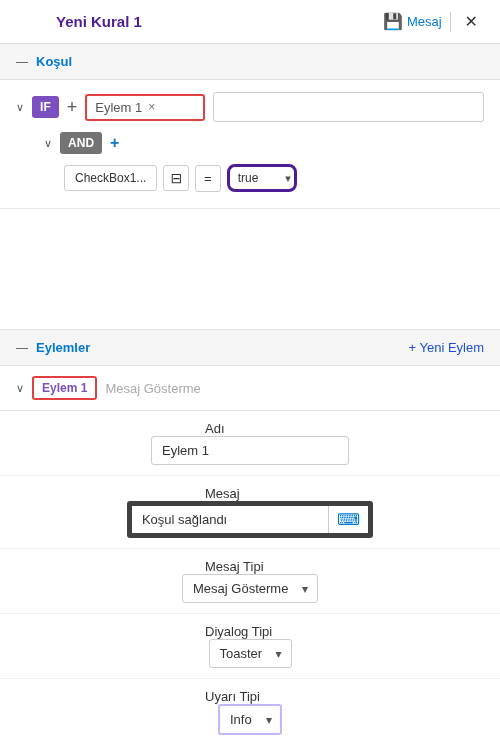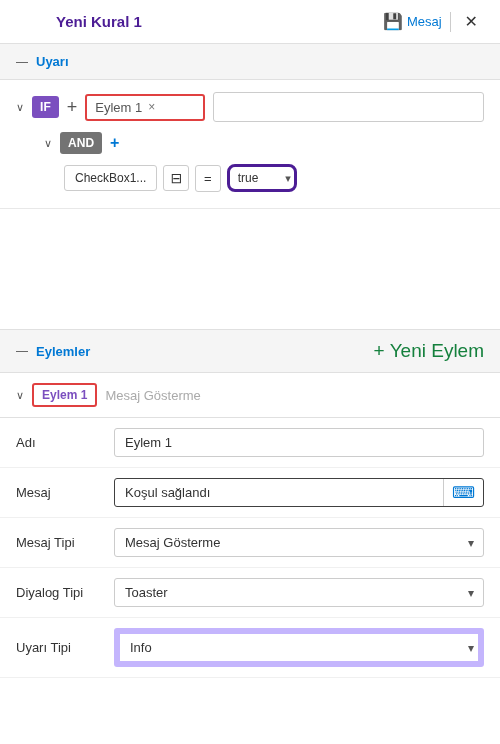--- a/index.html
+++ b/index.html
@@ -245,22 +245,22 @@
       border-bottom: 1px solid #e0e0e0;
     }
     .eylemler-left {
       display: flex;
       align-items: center;
       gap: 8px;
     }
     .yeni-eylem-btn {
       background: none;
       border: none;
-      color: #15803d;
-      font-size: 19px;
+      color: #1d4ed8;
+      font-size: 13px;
       cursor: pointer;
       font-weight: 500;
       display: flex;
       align-items: center;
       gap: 4px;
       text-align: center;
     }
 
     
     .eylem1-row {
@@ -286,21 +286,21 @@
 
     
     .form-section {
       padding: 0 0 8px 0;
     }
     .form-row {
       display: flex;
       align-items: center;
       padding: 10px 16px;
       border-bottom: 1px solid #f0f0f0;
-      gap: 8px;
+      flex-direction: column;
     }
     .form-label {
       font-size: 13px;
       color: #333;
       min-width: 90px;
       font-weight: 500;
     }
     .form-input {
       flex: 1;
       border: 1px solid #ccc;
@@ -308,21 +308,21 @@
       padding: 6px 10px;
       font-size: 13px;
       color: #333;
       background: #fff;
       outline: none;
     }
     .form-input-with-icon {
       display: flex;
       flex: 1;
       align-items: center;
-      border: 1px solid #404040;
+      border: 5px solid #404040;
       border-radius: 3px;
       background: #fff;
     }
     .form-input-with-icon input {
       flex: 1;
       border: none;
       padding: 6px 10px;
       font-size: 13px;
       color: #333;
       outline: none;
@@ -356,41 +356,41 @@
     }
     .form-select-wrapper::after {
       content: '▾';
       position: absolute;
       right: 10px;
       pointer-events: none;
       font-size: 12px;
       color: #555;
     }
     .form-select.highlighted {
-      border: 6px solid #c4b5fd;
+      border: 2px solid #c4b5fd;
     }
   </style>
 </head>
 <body>
 
 <div class="header">
   <span class="header-title">Yeni Kural 1</span>
   <div class="header-actions">
     <button class="save-btn">
       <span class="save-icon">💾</span>
       <span>Mesaj</span>
     </button>
     <div class="divider-v"></div>
     <button class="close-btn">✕</button>
   </div>
 </div>
 
 <div class="section-header">
   <span class="section-collapse">—</span>
-  <span class="section-title">Uyarı</span>
+  <span class="section-title">Koşul</span>
 </div>
 
 <div class="condition-block">
 
   <div class="condition-row">
     <span class="collapse-small">∨</span>
     <span class="if-badge">IF</span>
     <button class="plus-btn">+</button>
     <div class="eylem-tag-box">
       <span class="eylem-tag-label">Eylem 1</span>

